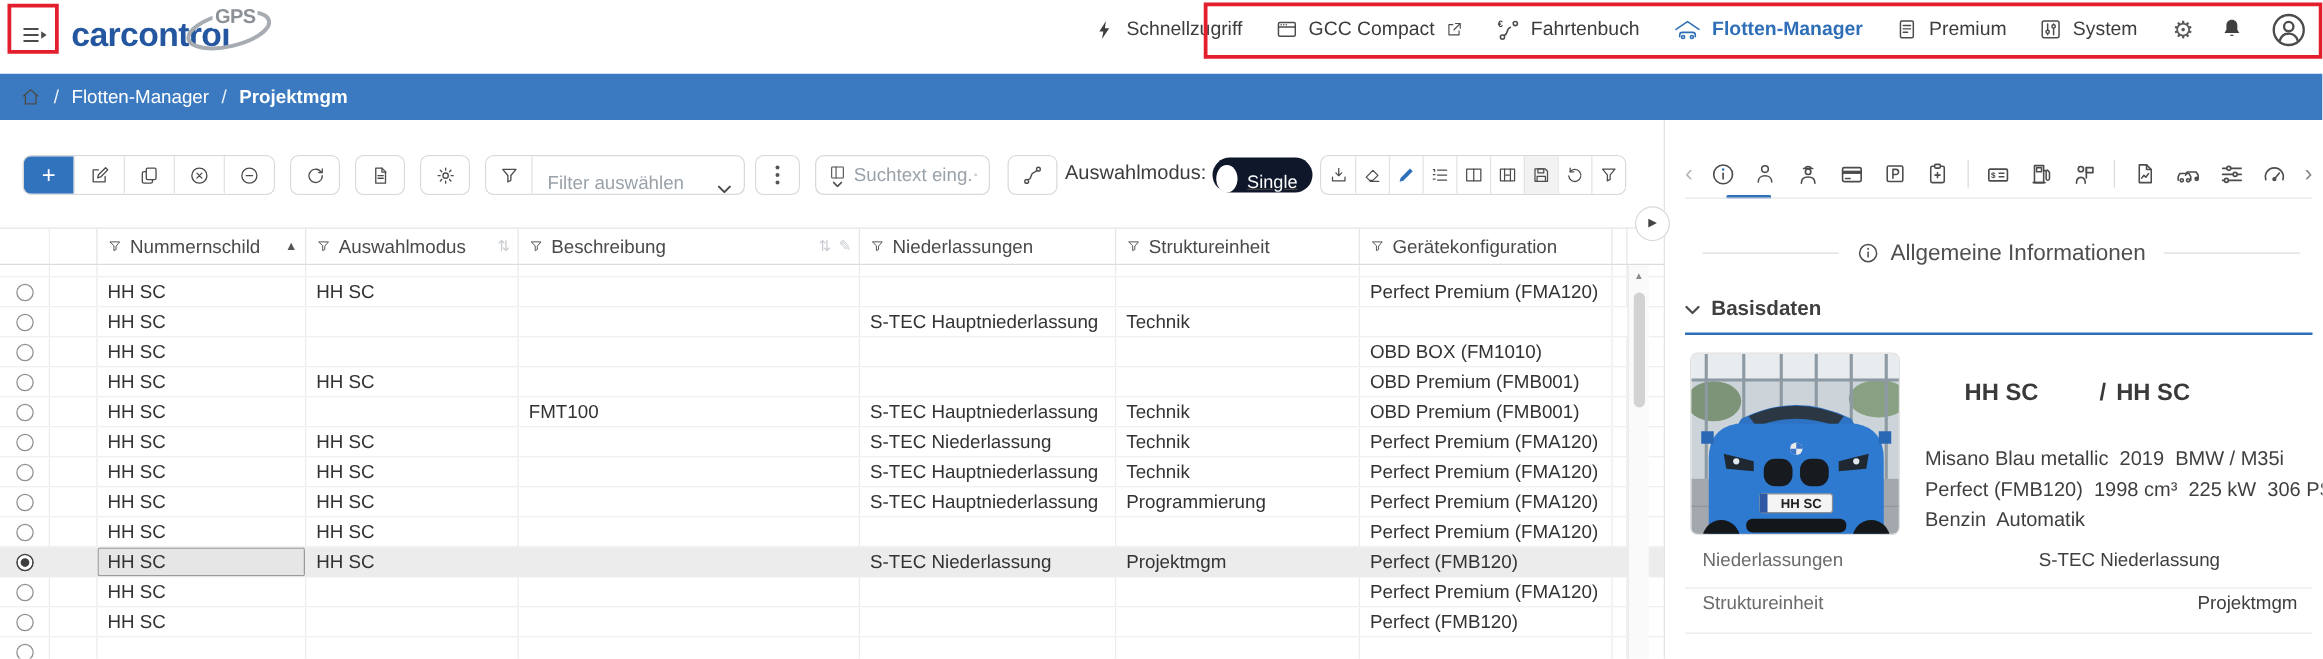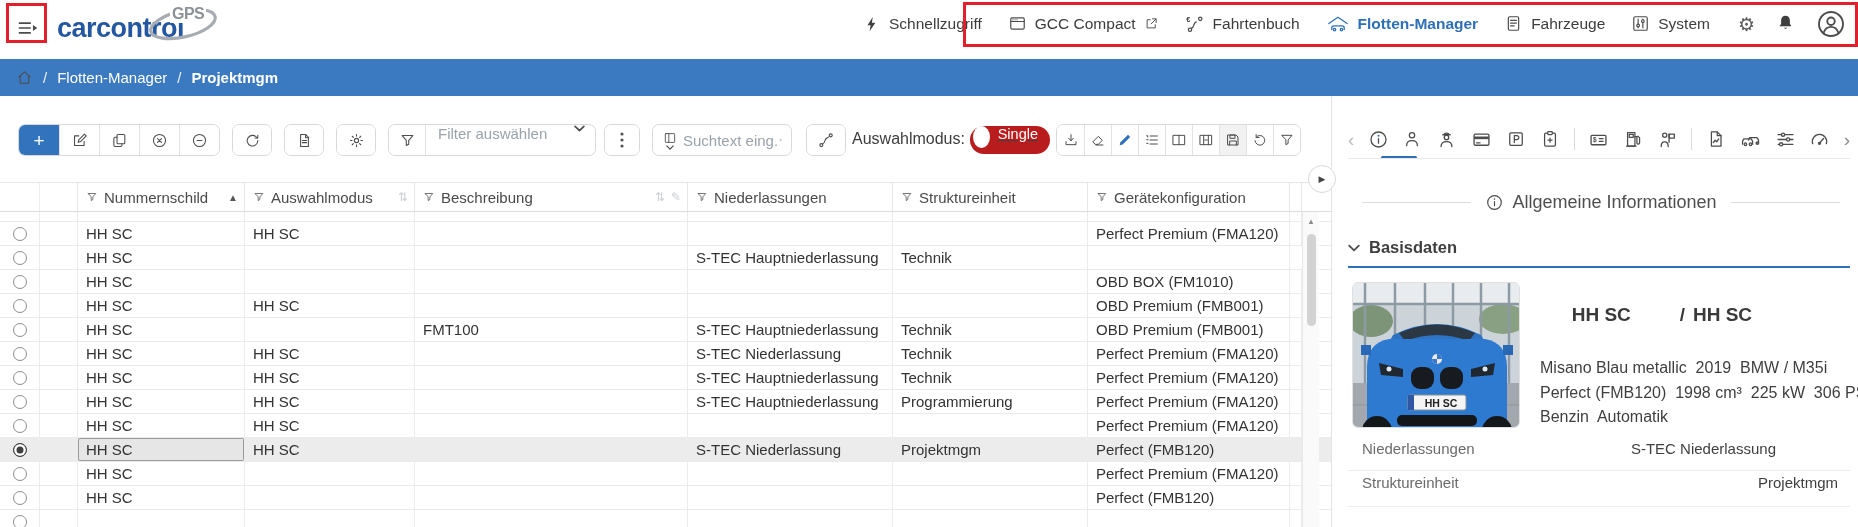--- a/index.html
+++ b/index.html
@@ -37,27 +37,27 @@
 
   
   #toolbar { position:absolute; left:0; top:124px; height:32px; width:1330px; }
   .tgroup { position:absolute; top:0; display:flex; height:32px; border:1px solid #d9d9d9; border-radius:7px; background:#fff; overflow:hidden; }
   .tbtn { width:40px; height:100%; display:flex; align-items:center; justify-content:center; background:#fff; border:none; border-left:1px solid #e3e3e3; cursor:pointer; }
   .tbtn:first-child { border-left:none; }
   .tbtn.primary { background:#3273bd; }
   .tbtn.disabled { background:#f2f2f2; cursor:default; }
   .plus { color:#fff; font-size:19px; font-weight:400; line-height:1; }
   .g-single { width:38px; }
-  #filter-group .sel-display { display:flex; align-items:flex-start; justify-content:space-between; width:170px; padding:0 10px 0 12px; font-size:15px; color:#9aa2aa; cursor:pointer; border-left:1px solid #e3e3e3; }
+  #filter-group .sel-display { display:flex; align-items:flex-end; justify-content:space-between; width:170px; padding:0 10px 0 12px; font-size:15px; color:#9aa2aa; cursor:pointer; border-left:1px solid #e3e3e3; }
   #search-group { align-items:center; }
   #search-group input { border:none; outline:none; width:96px; font-size:15px; color:#9aa2aa; font-family:inherit; }
   #search-group input::placeholder { color:#9aa2aa; }
   .mini-colicon { display:flex; flex-direction:column; align-items:center; margin:0 6px 0 10px; }
   #selmode-label { position:absolute; left:852px; top:6px; font-size:16px; color:#3d3d3d; white-space:nowrap; }
-  #selmode-toggle { position:absolute; left:970px; top:2px; width:80px; height:28px; border-radius:14px; background:#b91c1c; display:flex; align-items:flex-start; cursor:pointer;text-decoration:underline; }
+  #selmode-toggle { position:absolute; left:970px; top:2px; width:80px; height:28px; border-radius:14px; background:#0f172a; display:flex; align-items:flex-end; cursor:pointer;text-decoration:underline; }
   #selmode-toggle .knob { width:22px; height:22px; border-radius:50%; background:#fff; margin-left:3px; }
   #selmode-toggle .tlabel { color:#fff; font-size:14.5px; margin:0 12px 0 8px; }
   #right-icons .tbtn { width:27px; }
   #right-icons { left:1056px; }
 
   
   :root { --cols: 40px 38px 167px 170px 273px 205px 195px 202px 12px; }
   #grid { position:absolute; left:0; top:182px; width:1542px; }
   .ghead { display:grid; grid-template-columns:var(--cols); height:30px; border-top:1px solid #e6e6e6; border-bottom:1px solid #dcdcdc; }
   .hcell { display:flex; align-items:center; gap:6px; padding:0 6px 0 8px; font-size:15px; color:#4a4a4a; border-right:1px solid #e6e6e6; overflow:hidden; white-space:nowrap; cursor:pointer; }
@@ -186,21 +186,21 @@
         </svg>
       <span>Flotten-Manager</span>
     </div>
     <div class="nav-item">
       <svg width="19" height="19" viewBox="0 0 24 24">
           <g class="ico">
             <rect x="5.5" y="3.5" width="13" height="17" rx="1.5"></rect>
             <path d="M8.3 8h7.4M8.3 11.5h7.4M8.3 15h4.5"></path>
           </g>
         </svg>
-      <span>Fahrzeuge</span>
+      <span>Premium</span>
     </div>
     <div class="nav-item">
       <svg width="19" height="19" viewBox="0 0 24 24">
           <g class="ico">
             <rect x="3.5" y="3.5" width="17" height="17" rx="2"></rect>
             <path d="M9 6.5v11M15 6.5v11"></path>
             <circle cx="9" cy="14.5" r="1.7" fill="#fff"></circle>
             <circle cx="15" cy="9" r="1.7" fill="#fff"></circle>
           </g>
         </svg>

